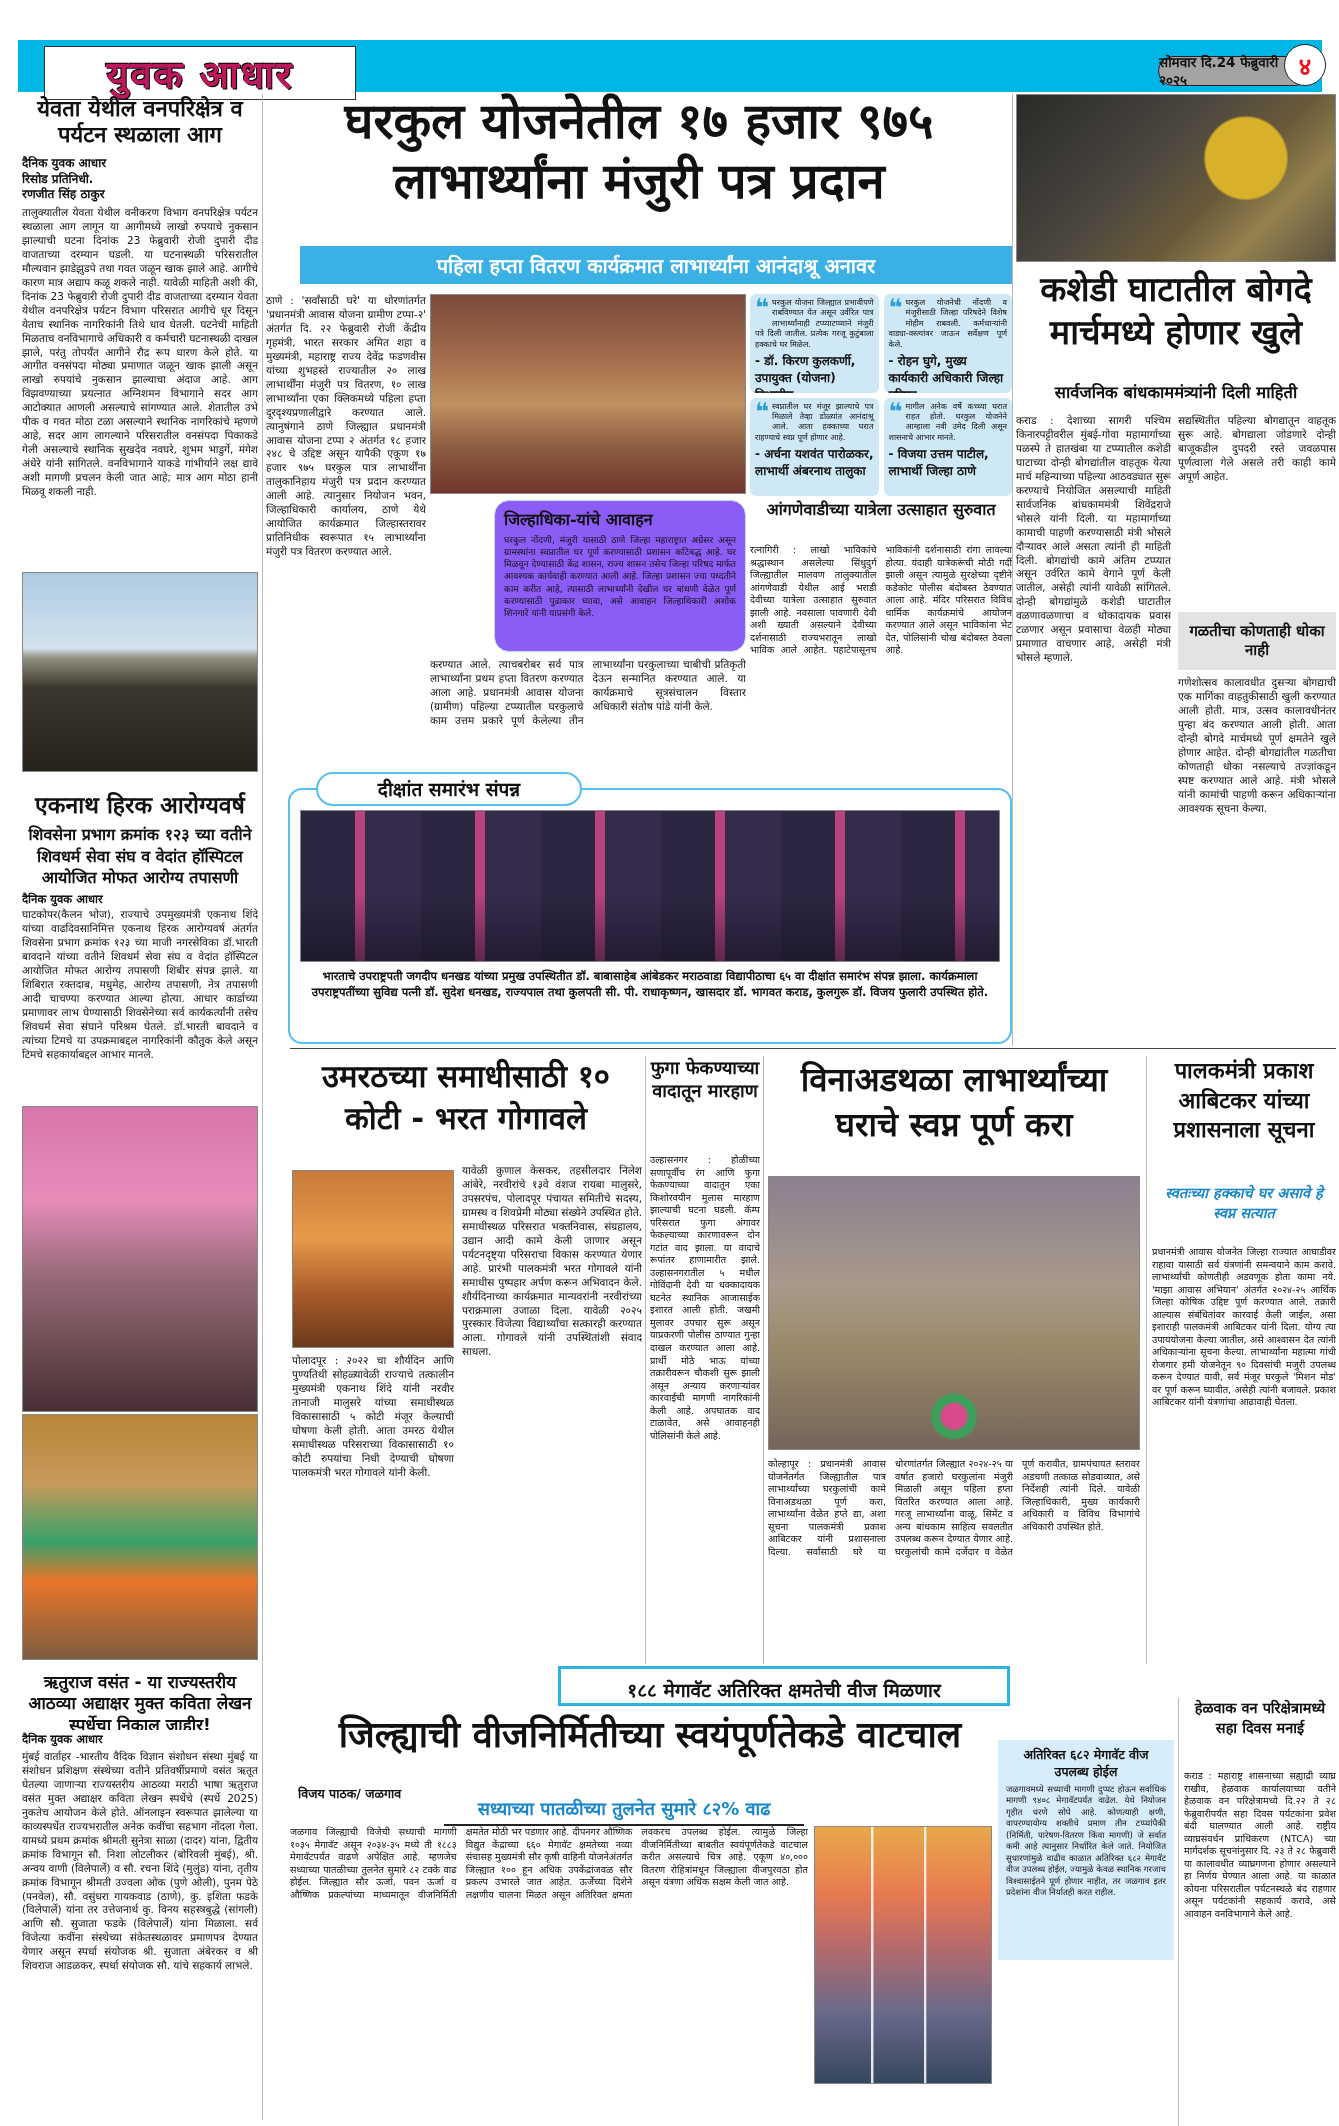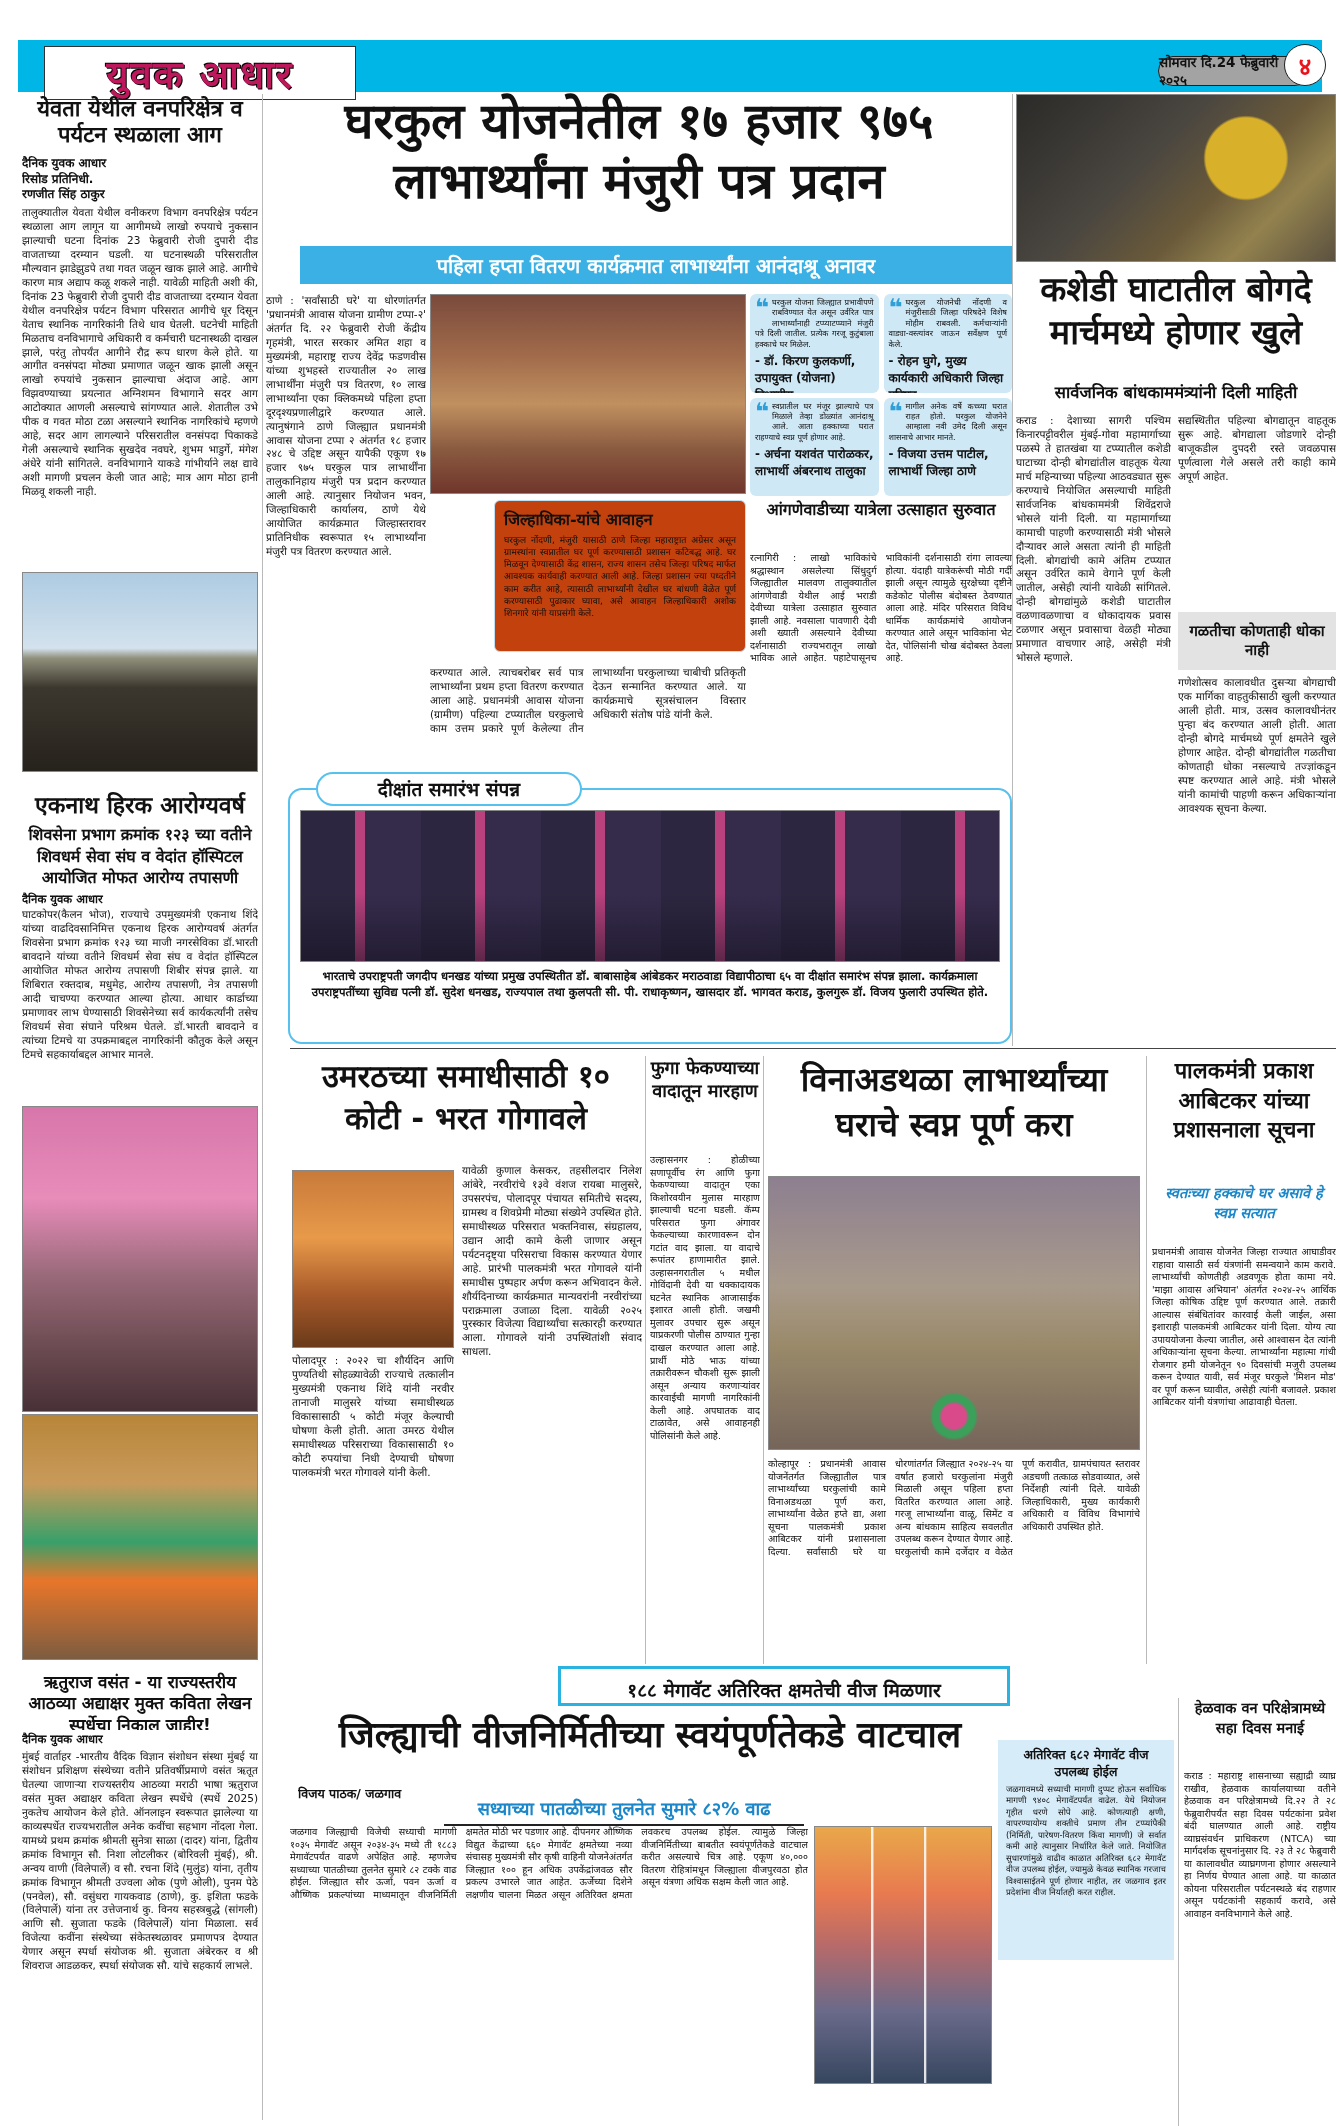--- a/index.html
+++ b/index.html
@@ -1,20 +1,20 @@
 <!DOCTYPE html>
 <html><head>
 <meta charset="utf-8">
 <style>
   html,body{margin:0;padding:0;background:#fff;}
   body{width:1339px;height:2126px;position:relative;font-family:"DejaVu Sans",sans-serif;color:#111;}
   .abs{position:absolute;box-sizing:border-box;}
   .txt{font-size:10.5px;line-height:1.33;text-align:justify;overflow:hidden;}
   .txt9{font-size:9.5px;line-height:1.32;text-align:justify;overflow:hidden;}
-  .cols2{column-count:2;column-gap:9px;margin-top:8px;}
+  .cols2{column-count:2;column-gap:9px;}
   .cols3{column-count:3;column-gap:9px;}
   .hl{font-weight:bold;text-align:center;overflow:hidden;}
   .byl{font-weight:bold;font-size:12px;line-height:1.3;overflow:hidden;}
   .vline{position:absolute;width:1px;background:#b9b9b9;}
   .hline{position:absolute;height:1px;background:#444;}
   .photo{position:absolute;box-sizing:border-box;border:1px solid #888;}
   .ph-excavator{background:radial-gradient(circle at 72% 38%, #d8b02a 0 16%, rgba(0,0,0,0) 17%),linear-gradient(135deg,#2a2a28 0%,#4a4640 40%,#6a5a3a 62%,#93824e 78%,#5b5140 100%);}
   .ph-burnt{background:linear-gradient(180deg,#aecbe2 0%,#d3e2ed 38%,#90907c 43%,#3c372e 58%,#26221c 100%);}
   .ph-event{background:linear-gradient(180deg,#7a4a3c 0%,#a06a4a 30%,#c09060 55%,#8a5a40 78%,#70362c 100%);}
   .ph-stage{background:linear-gradient(180deg,rgba(0,0,0,0) 0 55%,rgba(20,16,30,.55) 100%),repeating-linear-gradient(90deg,#2c2640 0 54px,#b8417e 54px 64px,#352c4c 64px 120px);}
@@ -85,21 +85,21 @@
     <div class="qtext">स्वप्नातील घर मंजूर झाल्याचे पत्र मिळाले तेव्हा डोळ्यांत आनंदाश्रू आले. आता हक्काच्या घरात राहण्याचे स्वप्न पूर्ण होणार आहे.</div>
     <div class="qattr">- अर्चना यशवंत पारोळकर, लाभार्थी अंबरनाथ तालुका</div>
   </div>
   <div class="qbox">
     <span class="qmark">❝</span>
     <div class="qtext">मागील अनेक वर्षे कच्च्या घरात राहत होतो. घरकुल योजनेने आम्हाला नवी उमेद दिली असून शासनाचे आभार मानते.</div>
     <div class="qattr">- विजया उत्तम पाटील, लाभार्थी जिल्हा ठाणे</div>
   </div>
 </div>
 
-<div class="abs" style="left:494px;top:500px;width:252px;height:152px;background:#c2410c;border:1px solid #bfe0f2;border-radius:6px;padding:7px 9px;overflow:hidden;">
+<div class="abs" style="left:494px;top:500px;width:252px;height:152px;background:#8b5cf6;border:1px solid #bfe0f2;border-radius:15px;padding:7px 9px;overflow:hidden;">
   <div style="font-size:16px;font-weight:bold;margin-bottom:4px;">जिल्हाधिका-यांचे आवाहन</div>
   <div style="font-size:9px;line-height:1.35;text-align:justify;">घरकुल नोंदणी, मंजुरी यासाठी ठाणे जिल्हा महाराष्ट्रात अग्रेसर असून ग्रामस्थांना स्वप्नातील घर पूर्ण करण्यासाठी प्रशासन कटिबद्ध आहे. घर मिळवून देण्यासाठी केंद्र शासन, राज्य शासन तसेच जिल्हा परिषद मार्फत आवश्यक कार्यवाही करण्यात आली आहे. जिल्हा प्रशासन ज्या पध्दतीने काम करीत आहे, त्यासाठी लाभार्थ्यांनी देखील घर बांधणी वेळेत पूर्ण करण्यासाठी पुढाकार घ्यावा, असे आवाहन जिल्हाधिकारी अशोक शिनगारे यांनी याप्रसंगी केले.</div>
 </div>
 <div class="abs txt cols2" style="left:430px;top:658px;width:316px;height:120px;">करण्यात आले. त्याचबरोबर सर्व पात्र लाभार्थ्यांना प्रथम हप्ता वितरण करण्यात आला आहे. प्रधानमंत्री आवास योजना (ग्रामीण) पहिल्या टप्प्यातील घरकुलाचे काम उत्तम प्रकारे पूर्ण केलेल्या तीन लाभार्थ्यांना घरकुलाच्या चाबीची प्रतिकृती देऊन सन्मानित करण्यात आले. या कार्यक्रमाचे सूत्रसंचालन विस्तार अधिकारी संतोष पांडे यांनी केले.</div>
 
 <div class="abs hl" style="left:750px;top:500px;width:262px;height:40px;font-size:16px;line-height:1.25;">आंगणेवाडीच्या यात्रेला उत्साहात सुरुवात</div>
 <div class="abs txt9 cols2" style="left:750px;top:544px;width:262px;height:234px;">रत्नागिरी : लाखो भाविकांचे श्रद्धास्थान असलेल्या सिंधुदुर्ग जिल्ह्यातील मालवण तालुक्यातील आंगणेवाडी येथील आई भराडी देवीच्या यात्रेला उत्साहात सुरुवात झाली आहे. नवसाला पावणारी देवी अशी ख्याती असल्याने देवीच्या दर्शनासाठी राज्यभरातून लाखो भाविक आले आहेत. पहाटेपासूनच भाविकांनी दर्शनासाठी रांगा लावल्या होत्या. यंदाही यात्रेकरूंची मोठी गर्दी झाली असून त्यामुळे सुरक्षेच्या दृष्टीने कडेकोट पोलीस बंदोबस्त ठेवण्यात आला आहे. मंदिर परिसरात विविध धार्मिक कार्यक्रमांचे आयोजन करण्यात आले असून भाविकांना भेट देत, पोलिसांनी चोख बंदोबस्त ठेवला आहे.</div>
 
 <div class="abs" style="left:288px;top:788px;width:724px;height:256px;border:2px solid #56c0ee;border-radius:14px;"></div>
 <div class="abs" style="left:316px;top:772px;width:266px;height:34px;background:#fff;border:2px solid #56c0ee;border-radius:17px;display:flex;align-items:center;justify-content:center;">

